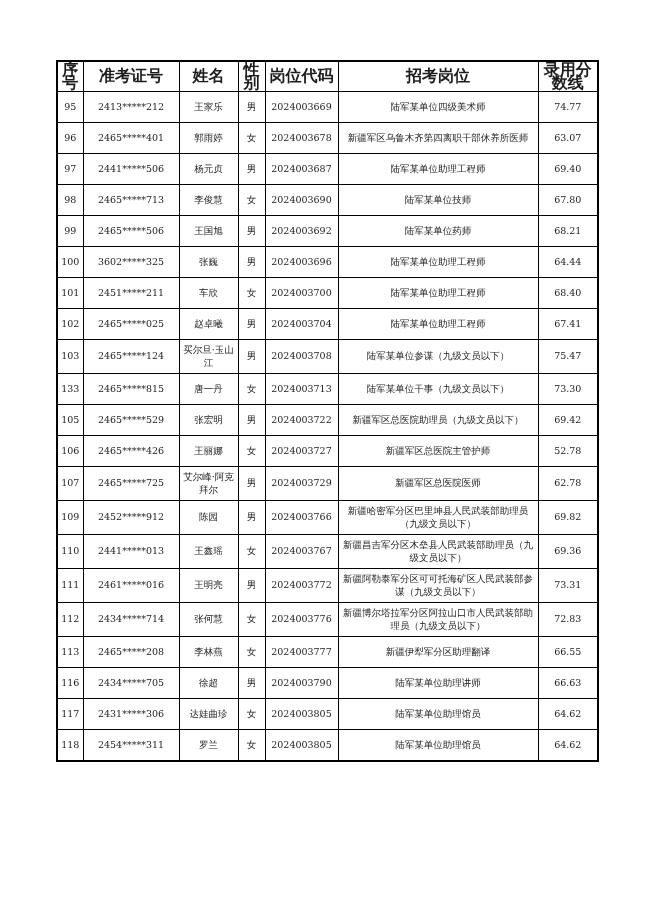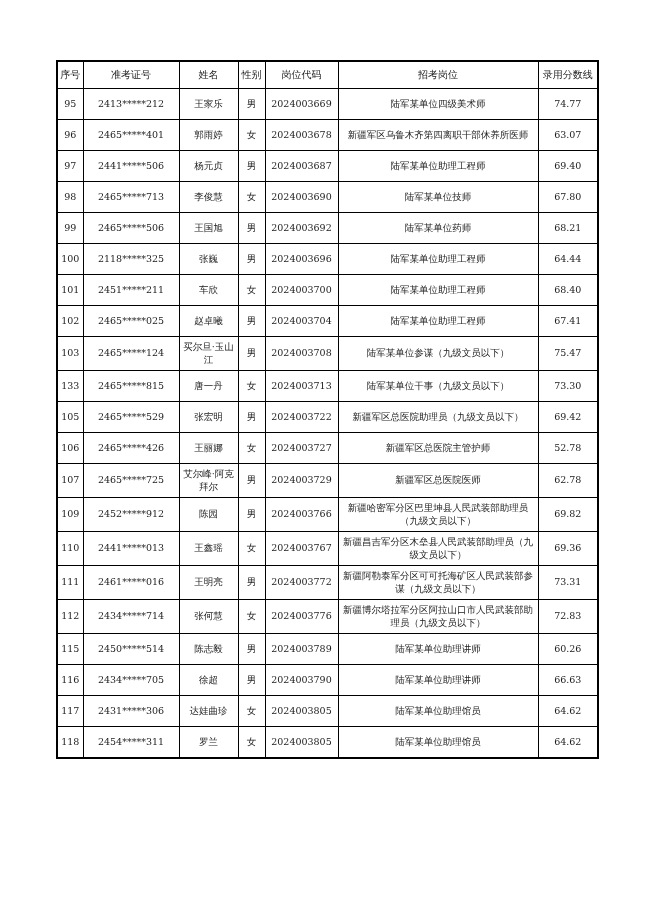--- a/index.html
+++ b/index.html
@@ -36,22 +36,22 @@
     text-align: center;
     vertical-align: middle;
     color: #1c1c1c;
     overflow: hidden;
     word-break: break-all;
   }
   table.score-table {
     border: 2px solid #000000;
   }
   table.score-table th {
-    font-weight: normal;
-    font-size: 10px;
+    font-weight: bold;
+    font-size: 16px;
     height: 22px;
     padding: 2px;
     margin-top: 7px;
   }
   table.score-table td {
     height: 22px; 
   }
   td.col-position {
     text-align: left;
     padding-left: 3px;
@@ -133,21 +133,21 @@
           <td>99</td>
           <td>2465*****506</td>
           <td>王国旭</td>
           <td>男</td>
           <td>2024003692</td>
           <td class="col-position">陆军某单位药师</td>
           <td>68.21</td>
         </tr>
         <tr>
           <td>100</td>
-          <td>2118*****325</td>
+          <td>3602*****325</td>
           <td>张巍</td>
           <td>男</td>
           <td>2024003696</td>
           <td class="col-position">陆军某单位助理工程师</td>
           <td>64.44</td>
         </tr>
         <tr>
           <td>101</td>
           <td>2451*****211</td>
           <td>车欣</td>
@@ -240,27 +240,27 @@
         <tr>
           <td>112</td>
           <td>2434*****714</td>
           <td>张何慧</td>
           <td>女</td>
           <td>2024003776</td>
           <td class="col-position">新疆博尔塔拉军分区阿拉山口市人民武装部助理员（九级文员以下）</td>
           <td>72.83</td>
         </tr>
         <tr>
-          <td>115</td>
-          <td>2450*****514</td>
-          <td>陈志毅</td>
-          <td>男</td>
-          <td>2024003789</td>
-          <td class="col-position">陆军某单位助理讲师</td>
-          <td>60.26</td>
+          <td>113</td>
+          <td>2465*****208</td>
+          <td>李林燕</td>
+          <td>女</td>
+          <td>2024003777</td>
+          <td class="col-position">新疆伊犁军分区助理翻译</td>
+          <td>66.55</td>
         </tr>
         <tr>
           <td>116</td>
           <td>2434*****705</td>
           <td>徐超</td>
           <td>男</td>
           <td>2024003790</td>
           <td class="col-position">陆军某单位助理讲师</td>
           <td>66.63</td>
         </tr>

